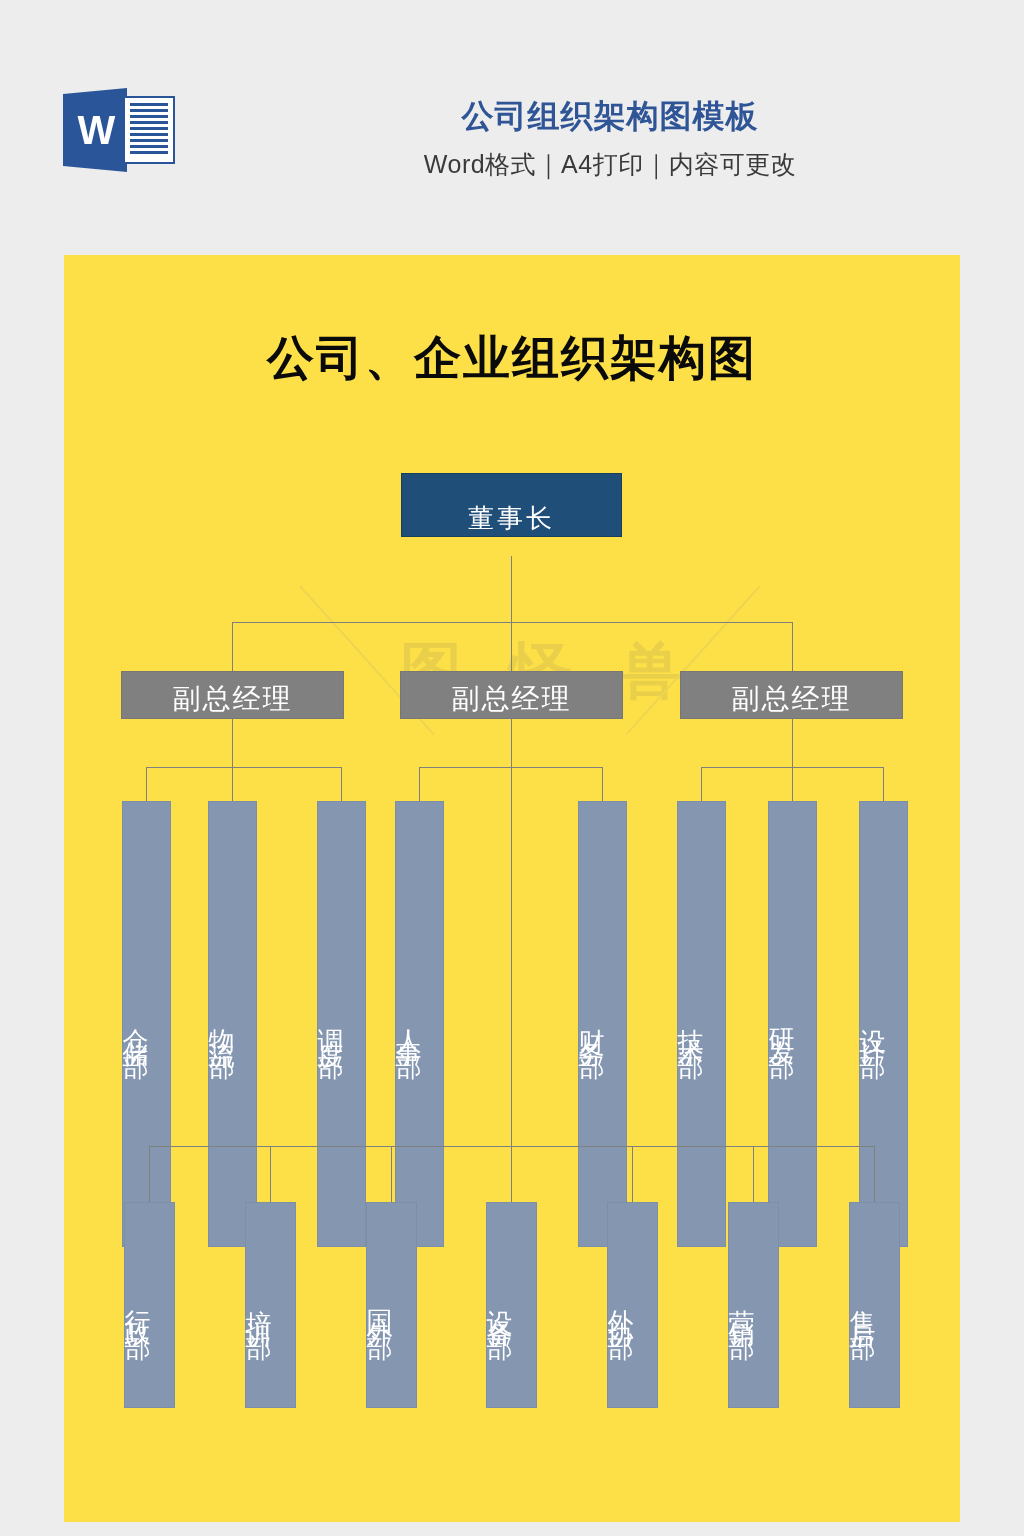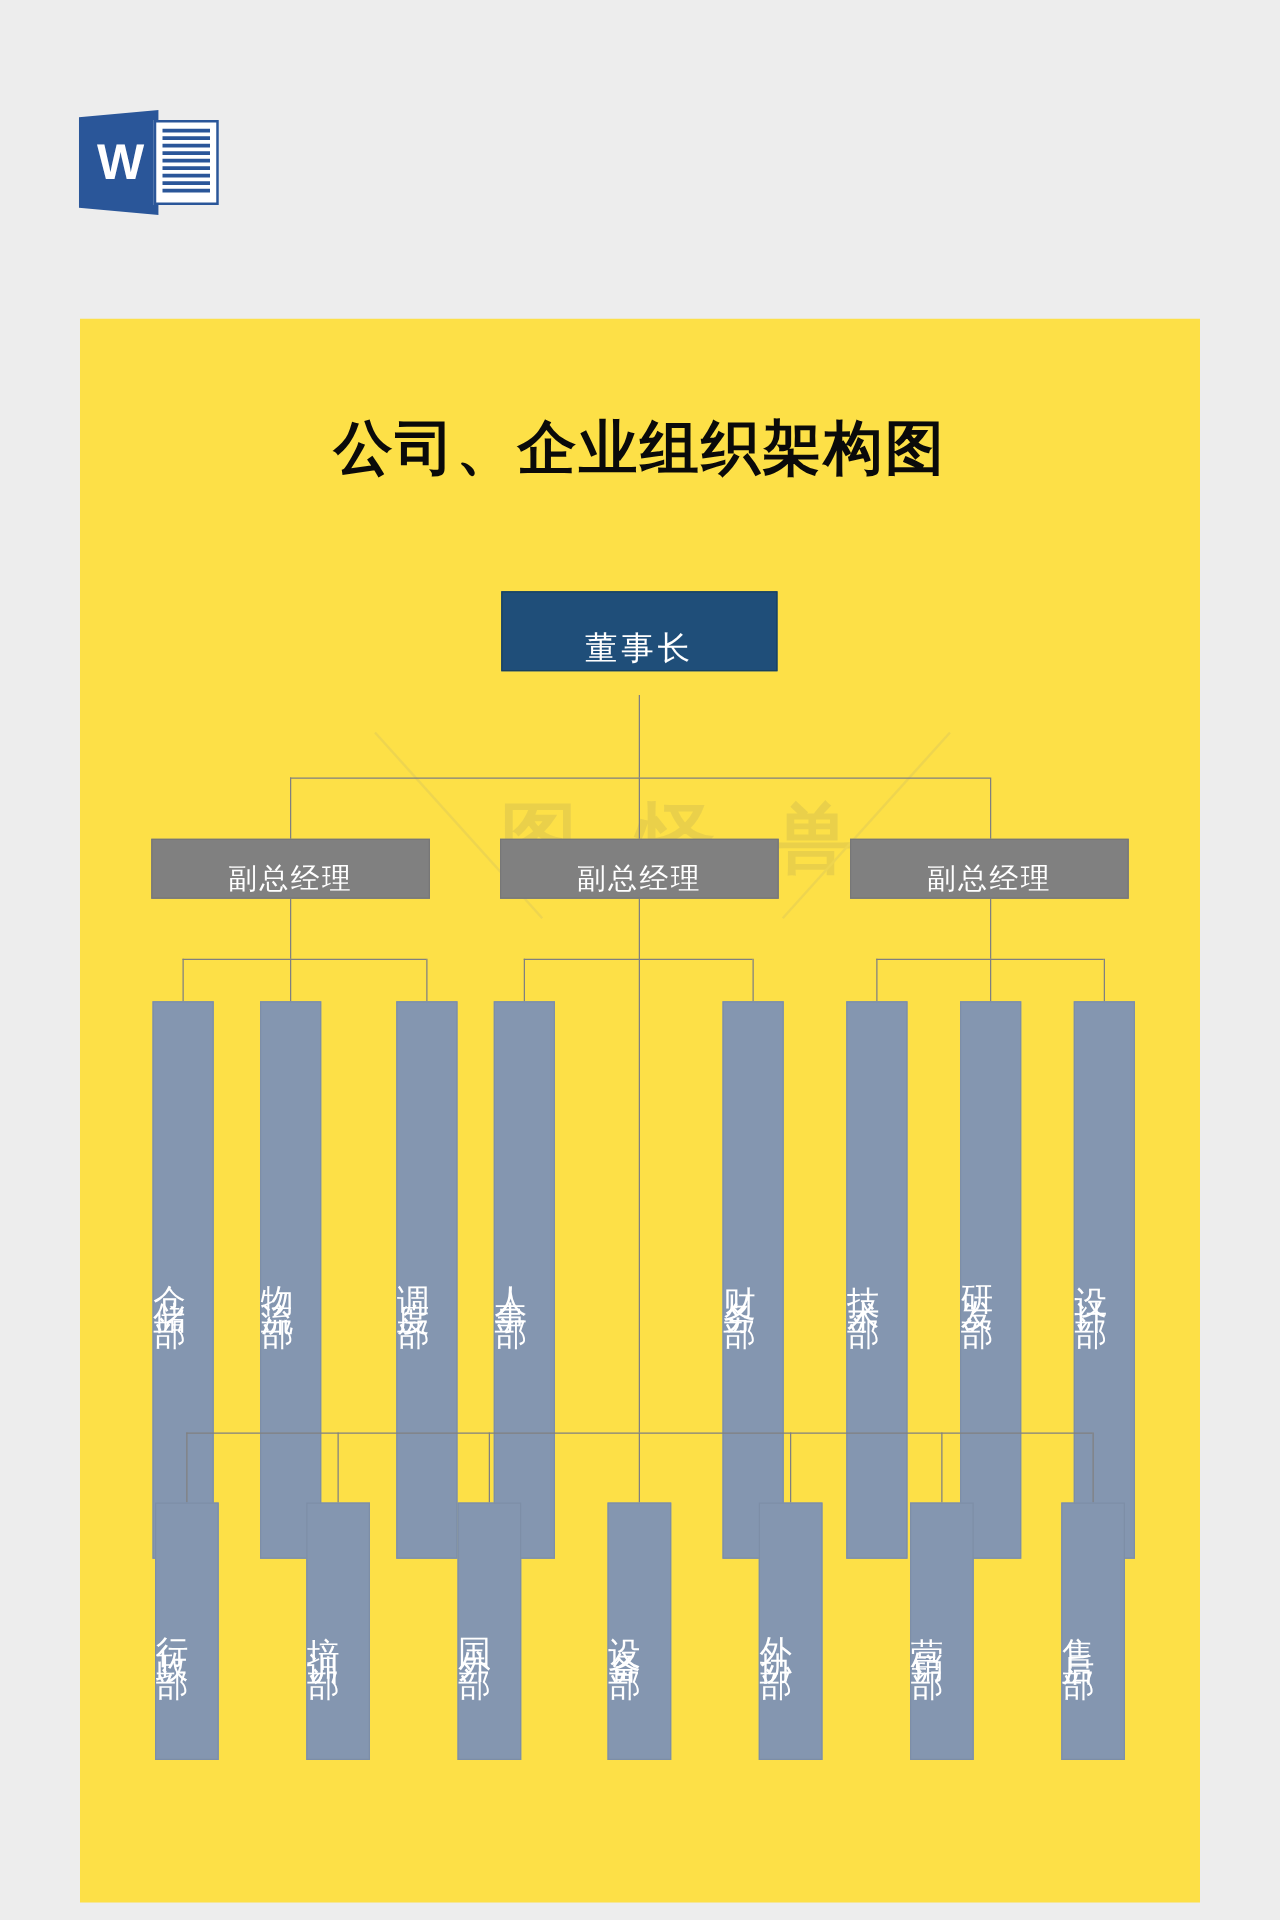--- a/index.html
+++ b/index.html
@@ -162,21 +162,21 @@
   }
   .node.top {
     background: #1f4e79;
     border: 1px solid #17405f;
     font-size: 26px;
     letter-spacing: 3px;
   }
   .node.mgr {
     background: #808080;
     border: 1px solid #777777;
-    font-size: 23px;
+    font-size: 28px;
     letter-spacing: 2px;
   }
   .node.dept {
     background: #8496b0;
     border: 1px solid #7d8ea7;
     font-size: 26px;
     writing-mode: vertical-rl;
     text-orientation: upright;
     letter-spacing: 12px;
     padding-top: 4px;
@@ -206,20 +206,22 @@
       <div class="doc-line"></div>
       <div class="doc-line"></div>
       <div class="doc-line"></div>
       <div class="doc-line"></div>
       <div class="doc-line"></div>
       <div class="doc-line"></div>
     </div>
   </div>
 
   <div id="header-text">
+    <div id="header-title">公司组织架构图模板</div>
+    <div id="header-subtitle">Word格式｜A4打印｜内容可更改</div>
   </div>
 
 </div>
 
 <div id="page">
 
   <div id="chart-title">公司、企业组织架构图</div>
 
   <div id="watermark">
     <span class="wm-glyph" style="left:0px;">图</span>

